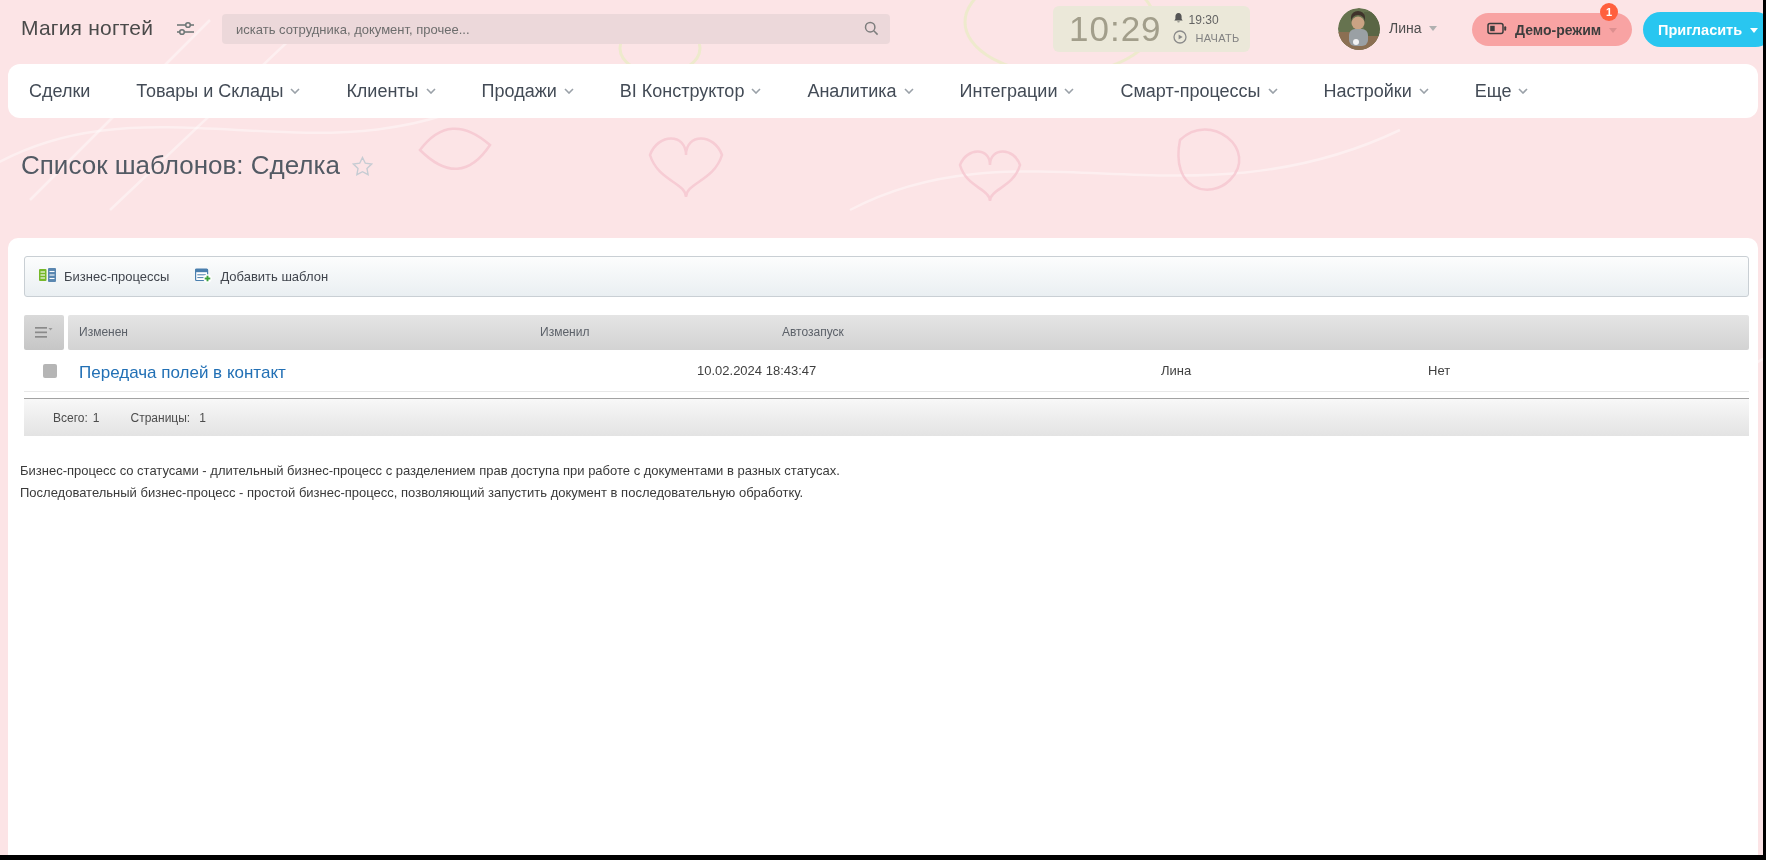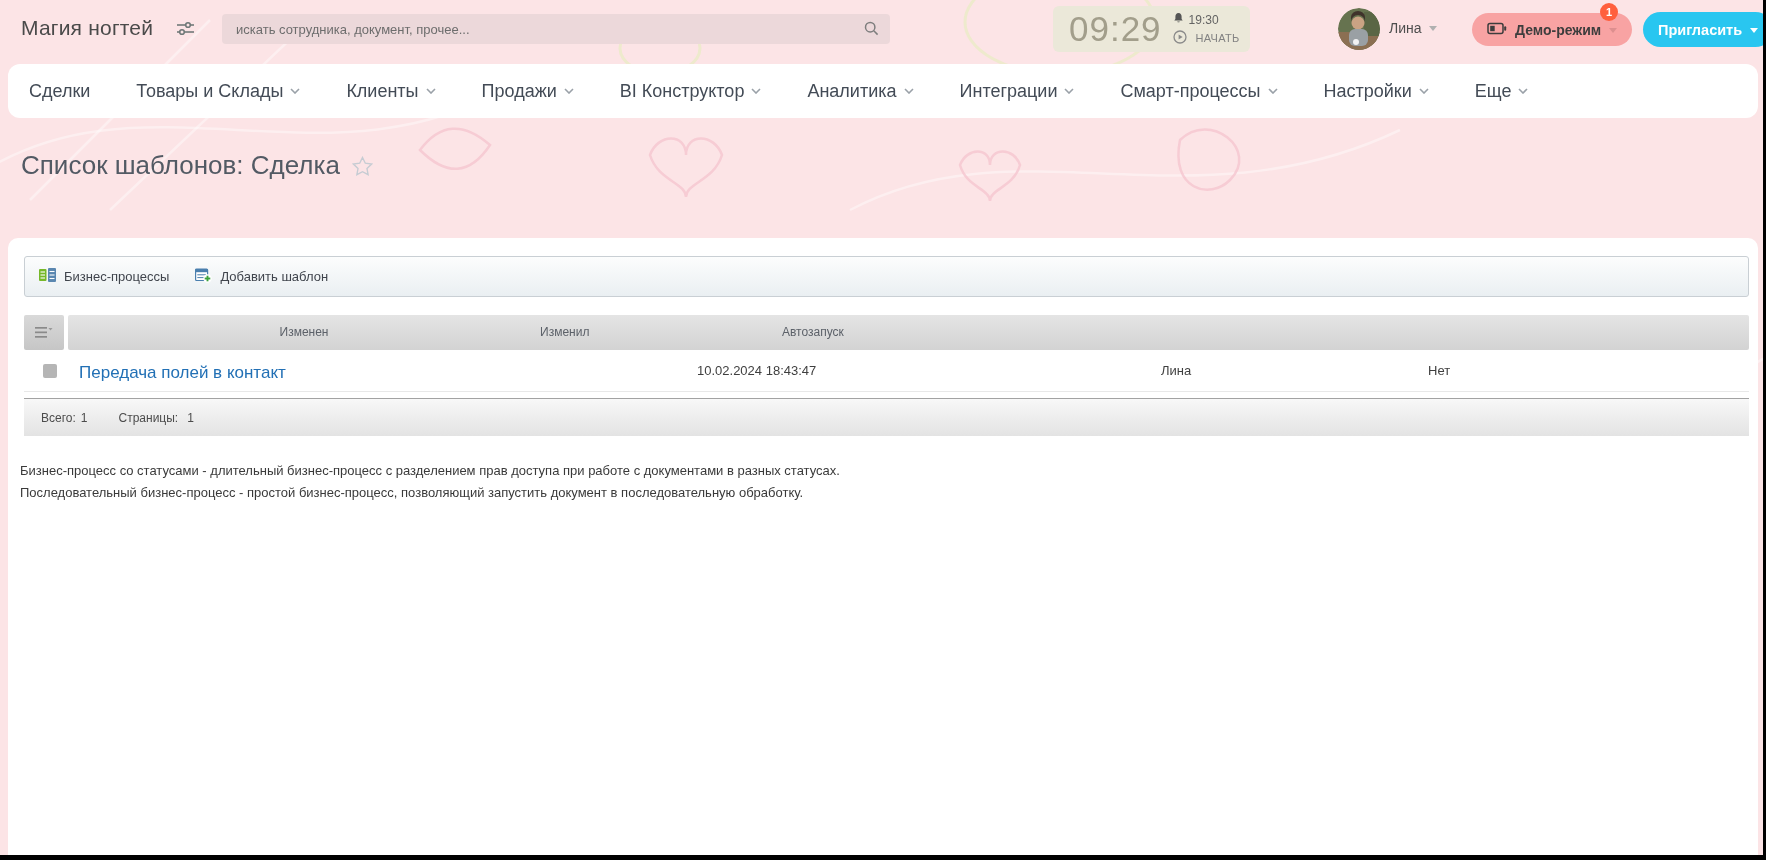--- a/index.html
+++ b/index.html
@@ -76,37 +76,37 @@
   .grid-head { position:absolute; left:16px; top:77px; width:1725px; height:35px;
     display:flex; }
   .menu-cell { width:40px; height:35px; margin-right:4px;
     background:linear-gradient(#d9d9d9,#c6c6c6); border-radius:2px;
     display:flex; align-items:center; justify-content:center; cursor:pointer; }
   .hcols { display:flex; flex:1; height:35px; background:linear-gradient(#e4e4e4,#d3d3d3);
     border-radius:2px; overflow:hidden; }
   .hcol { font-size:12px; color:#5c6169; line-height:35px; padding-left:11px;
     cursor:pointer; position:relative; }
   .hcol-name { width:621px; background:linear-gradient(#d8d8d8,#c7c7c7); }
-  .hcol-mod { width:461px;text-align:center; }
+  .hcol-mod { width:461px; }
   .hcol-by { width:240px; }
   .hcol-auto { flex:1; padding-left:13px; }
   .sort-ico { position:absolute; left:526px; top:13px; }
 
   .grid-row { position:absolute; left:16px; top:112px; width:1725px; height:42px;
     border-bottom:1px solid #e8e8e8; cursor:pointer; }
   .cb { position:absolute; left:19px; top:14px; width:14px; height:14px;
     background:#b5b5b5; border-radius:2px; cursor:pointer; }
   .grid-row a { position:absolute; left:55px; top:13px; font-size:17px;
     color:#2270b5; text-decoration:none; }
   .grid-row .cell { position:absolute; top:13px; font-size:13px; color:#3f3f3f; }
   .c-mod { left:673px; } .c-by { left:1137px; } .c-auto { left:1404px; }
 
   .grid-foot { position:absolute; left:16px; top:160px; width:1725px; height:38px;
     border-top:1px solid #a2a2a2; background:linear-gradient(#f8f8f8,#e3e3e3);
-    display:flex; align-items:center; padding-left:17px; font-size:12px; color:#4c4c4c; }
+    display:flex; align-items:center; padding-left:29px; font-size:12px; color:#4c4c4c; }
   .grid-foot .gap1 { width:5px; } .grid-foot .gap2 { width:31px; }
   .grid-foot .gap3 { width:9px; }
 
   .desc { position:absolute; left:12px; top:222px; font-size:13px; color:#3a3a3a;
     line-height:22px; }
 </style>
 </head>
 <body>
 
 <div class="app">
@@ -149,21 +149,21 @@
       <input type="text" placeholder="искать сотрудника, документ, прочее..." style="">
       <span class="mag">
         <svg width="15" height="15" viewBox="0 0 15 15" fill="none">
           <circle cx="6.2" cy="6.2" r="4.7" stroke="#7d7d7d" stroke-width="1.5"></circle>
           <line x1="9.8" y1="9.8" x2="13.6" y2="13.6" stroke="#7d7d7d" stroke-width="1.5"></line>
         </svg>
       </span>
     </div>
 
     <div class="clock">
-      <span class="time">09:29</span>
+      <span class="time">10:29</span>
       <div class="rcol">
         <div class="row1">
           <span>
             <svg width="11" height="12" viewBox="0 0 11 12">
               <path d="M5.5,1 C3.3,1 2.4,2.8 2.4,4.8 L2.4,7 L1.3,8.6 L9.7,8.6 L8.6,7 L8.6,4.8 C8.6,2.8 7.7,1 5.5,1 Z" fill="#555"></path>
               <path d="M4.2,9.4 a1.4,1.4 0 0 0 2.6,0 z" fill="#555"></path>
             </svg>
           </span>
           <span>19:30</span>
         </div>

